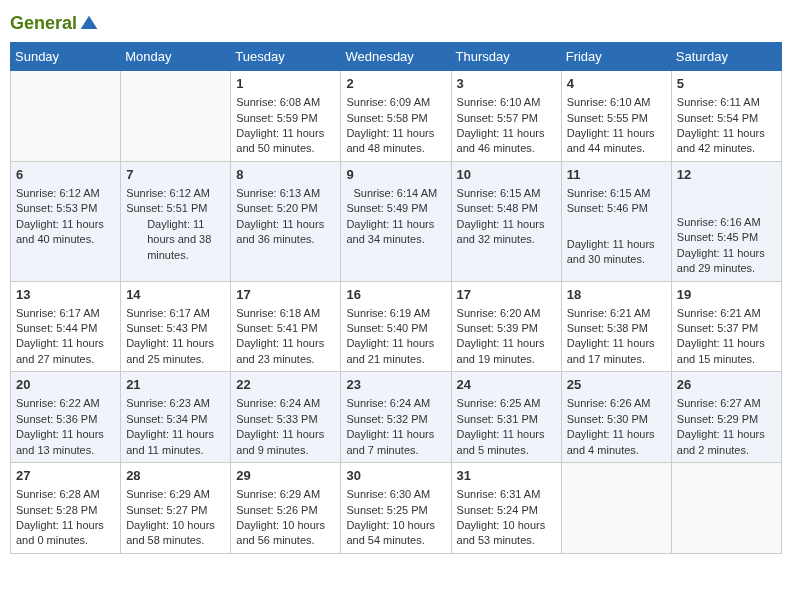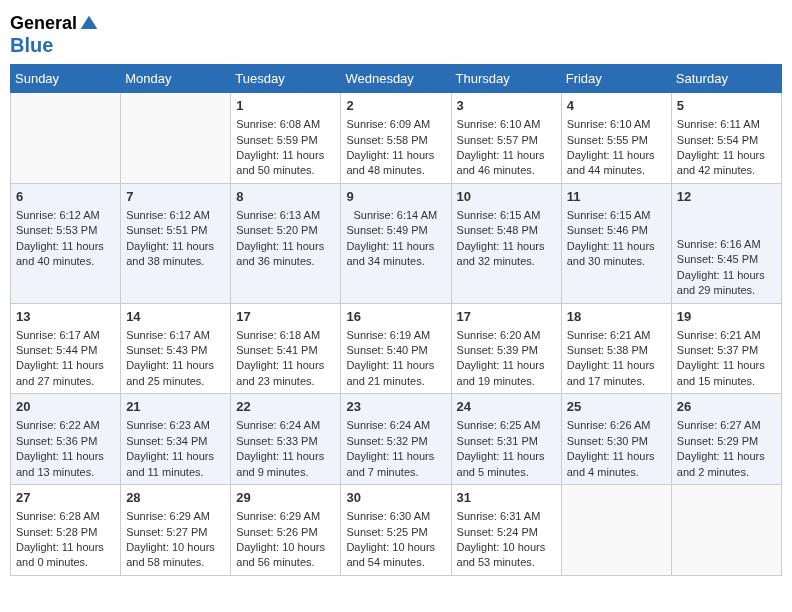--- a/index.html
+++ b/index.html
@@ -21,21 +21,21 @@
       align-items: center;
       margin-top: 4px;
     }
     .logo-text {
       font-size: 18px;
       font-weight: bold;
       color: #333;
       line-height: 1.1;
     }
     .logo-text span {
-      color: #000000;
+      color: #4d7c0f;
     }
     .logo-icon {
       width: 20px;
       height: 20px;
       margin-left: 2px;
     }
     .title-block {
       text-align: right;
     }
     .month-title {
@@ -90,21 +90,20 @@
   <div class="logo">
     <div>
       <div style="display:flex;align-items:center;">
         <span class="logo-text">
           <span>General</span>
         </span>
         <svg class="logo-icon" viewBox="0 0 24 24">
           <polygon points="12,2 22,18 2,18" fill="#2a6db5"></polygon>
         </svg>
       </div>
-      <div class="logo-text" style="color:#2a6db5;font-size:20px;font-weight:bold;">Blue</div>
     </div>
   </div>
   <div class="title-block">
     <div class="month-title"></div>
     <div class="location-title"></div>
   </div>
 </div>
 
 <table class="calendar">
   <thead>
@@ -157,21 +156,21 @@
         <td>
           <span class="day-num">6</span>
           <span style="display: block;">Sunrise: 6:12 AM</span>
           <span style="display: block;">Sunset: 5:53 PM</span>
           <span style="display: block;">Daylight: 11 hours and 40 minutes.</span>
         </td>
         <td>
           <span class="day-num">7</span>
           <span style="display: block;">Sunrise: 6:12 AM</span>
           <span style="display: block;">Sunset: 5:51 PM</span>
-          <span style="display: block;">Daylight: 11 hours and 38 minutes.</span>
+          <span style="display: block; margin-left: 21px;">Daylight: 11 hours and 38 minutes.</span>
         </td>
         <td>
           <span class="day-num">8</span>
           <span style="display: block;">Sunrise: 6:13 AM</span>
           <span style="display: block;">Sunset: 5:20 PM</span>
           <span style="display: block;">Daylight: 11 hours and 36 minutes.</span>
         </td>
         <td>
           <span class="day-num">9</span>
           <span style="display: block; margin-left: 7px;">Sunrise: 6:14 AM</span>
@@ -181,21 +180,21 @@
         <td>
           <span class="day-num">10</span>
           <span style="display: block;">Sunrise: 6:15 AM</span>
           <span style="display: block;">Sunset: 5:48 PM</span>
           <span style="display: block;">Daylight: 11 hours and 32 minutes.</span>
         </td>
         <td>
           <span class="day-num">11</span>
           <span style="display: block;">Sunrise: 6:15 AM</span>
           <span style="display: block;">Sunset: 5:46 PM</span>
-          <span style="display: block;">Daylight: 11 hours and 30 minutes.</span>
+          <span style="display: block; margin-top: 20px;">Daylight: 11 hours and 30 minutes.</span>
         </td>
         <td>
           <span class="day-num">12</span>
           <span style="display: block; margin-top: 31px;">Sunrise: 6:16 AM</span>
           <span style="display: block;">Sunset: 5:45 PM</span>
           <span style="display: block;">Daylight: 11 hours and 29 minutes.</span>
         </td>
       </tr>
       <tr>
         <td>

